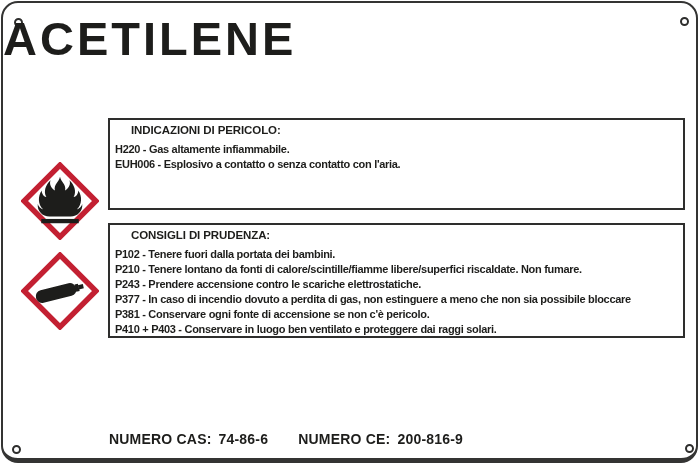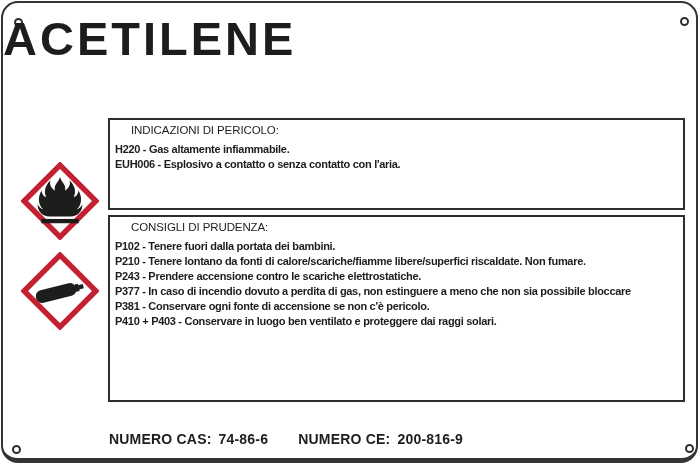--- a/index.html
+++ b/index.html
@@ -53,25 +53,25 @@
 
   .box {
     position: absolute;
     left: 105px;
     width: 577px;
     border: 2px solid #2e2e2d;
     background: #ffffff;
     padding: 4px 5px 0 5px;
   }
   .box.hazard     { top: 115px; height: 92px; }
-  .box.precaution { top: 212px; height: 187px; }
+  .box.precaution { top: 220px; height: 115px; }
 
   .box-header {
     font-size: 11.5px;
-    font-weight: normal;
+    font-weight: bold;
     letter-spacing: -0.1px;
     margin-bottom: 6px;
     white-space: nowrap;
     padding-left: 16px;
   }
   .line {
     font-size: 11px;
     font-weight: bold;
     letter-spacing: -0.3px;
     line-height: 15px;
@@ -139,21 +139,21 @@
 
   <div class="box hazard">
     <div class="box-header">INDICAZIONI DI PERICOLO:</div>
     <div class="line">H220 - Gas altamente infiammabile.</div>
     <div class="line">EUH006 - Esplosivo a contatto o senza contatto con l'aria.</div>
   </div>
 
   <div class="box precaution">
     <div class="box-header">CONSIGLI DI PRUDENZA:</div>
     <div class="line">P102 - Tenere fuori dalla portata dei bambini.</div>
-    <div class="line">P210 - Tenere lontano da fonti di calore/scariche/fiamme libere/superfici riscaldate. Non fumare.</div>
+    <div class="line">P210 - Tenere lontano da fonti di calore/scintille/fiamme libere/superfici riscaldate. Non fumare.</div>
     <div class="line">P243 - Prendere accensione contro le scariche elettrostatiche.</div>
     <div class="line">P377 - In caso di incendio dovuto a perdita di gas, non estinguere a meno che non sia possibile bloccare</div>
     <div class="line">P381 - Conservare ogni fonte di accensione se non c'è pericolo.</div>
     <div class="line">P410 + P403 - Conservare in luogo ben ventilato e proteggere dai raggi solari.</div>
   </div>
 
   <div class="footer">
     <span class="pair">
       <span>NUMERO CAS:</span>
       <span>74-86-6</span>

